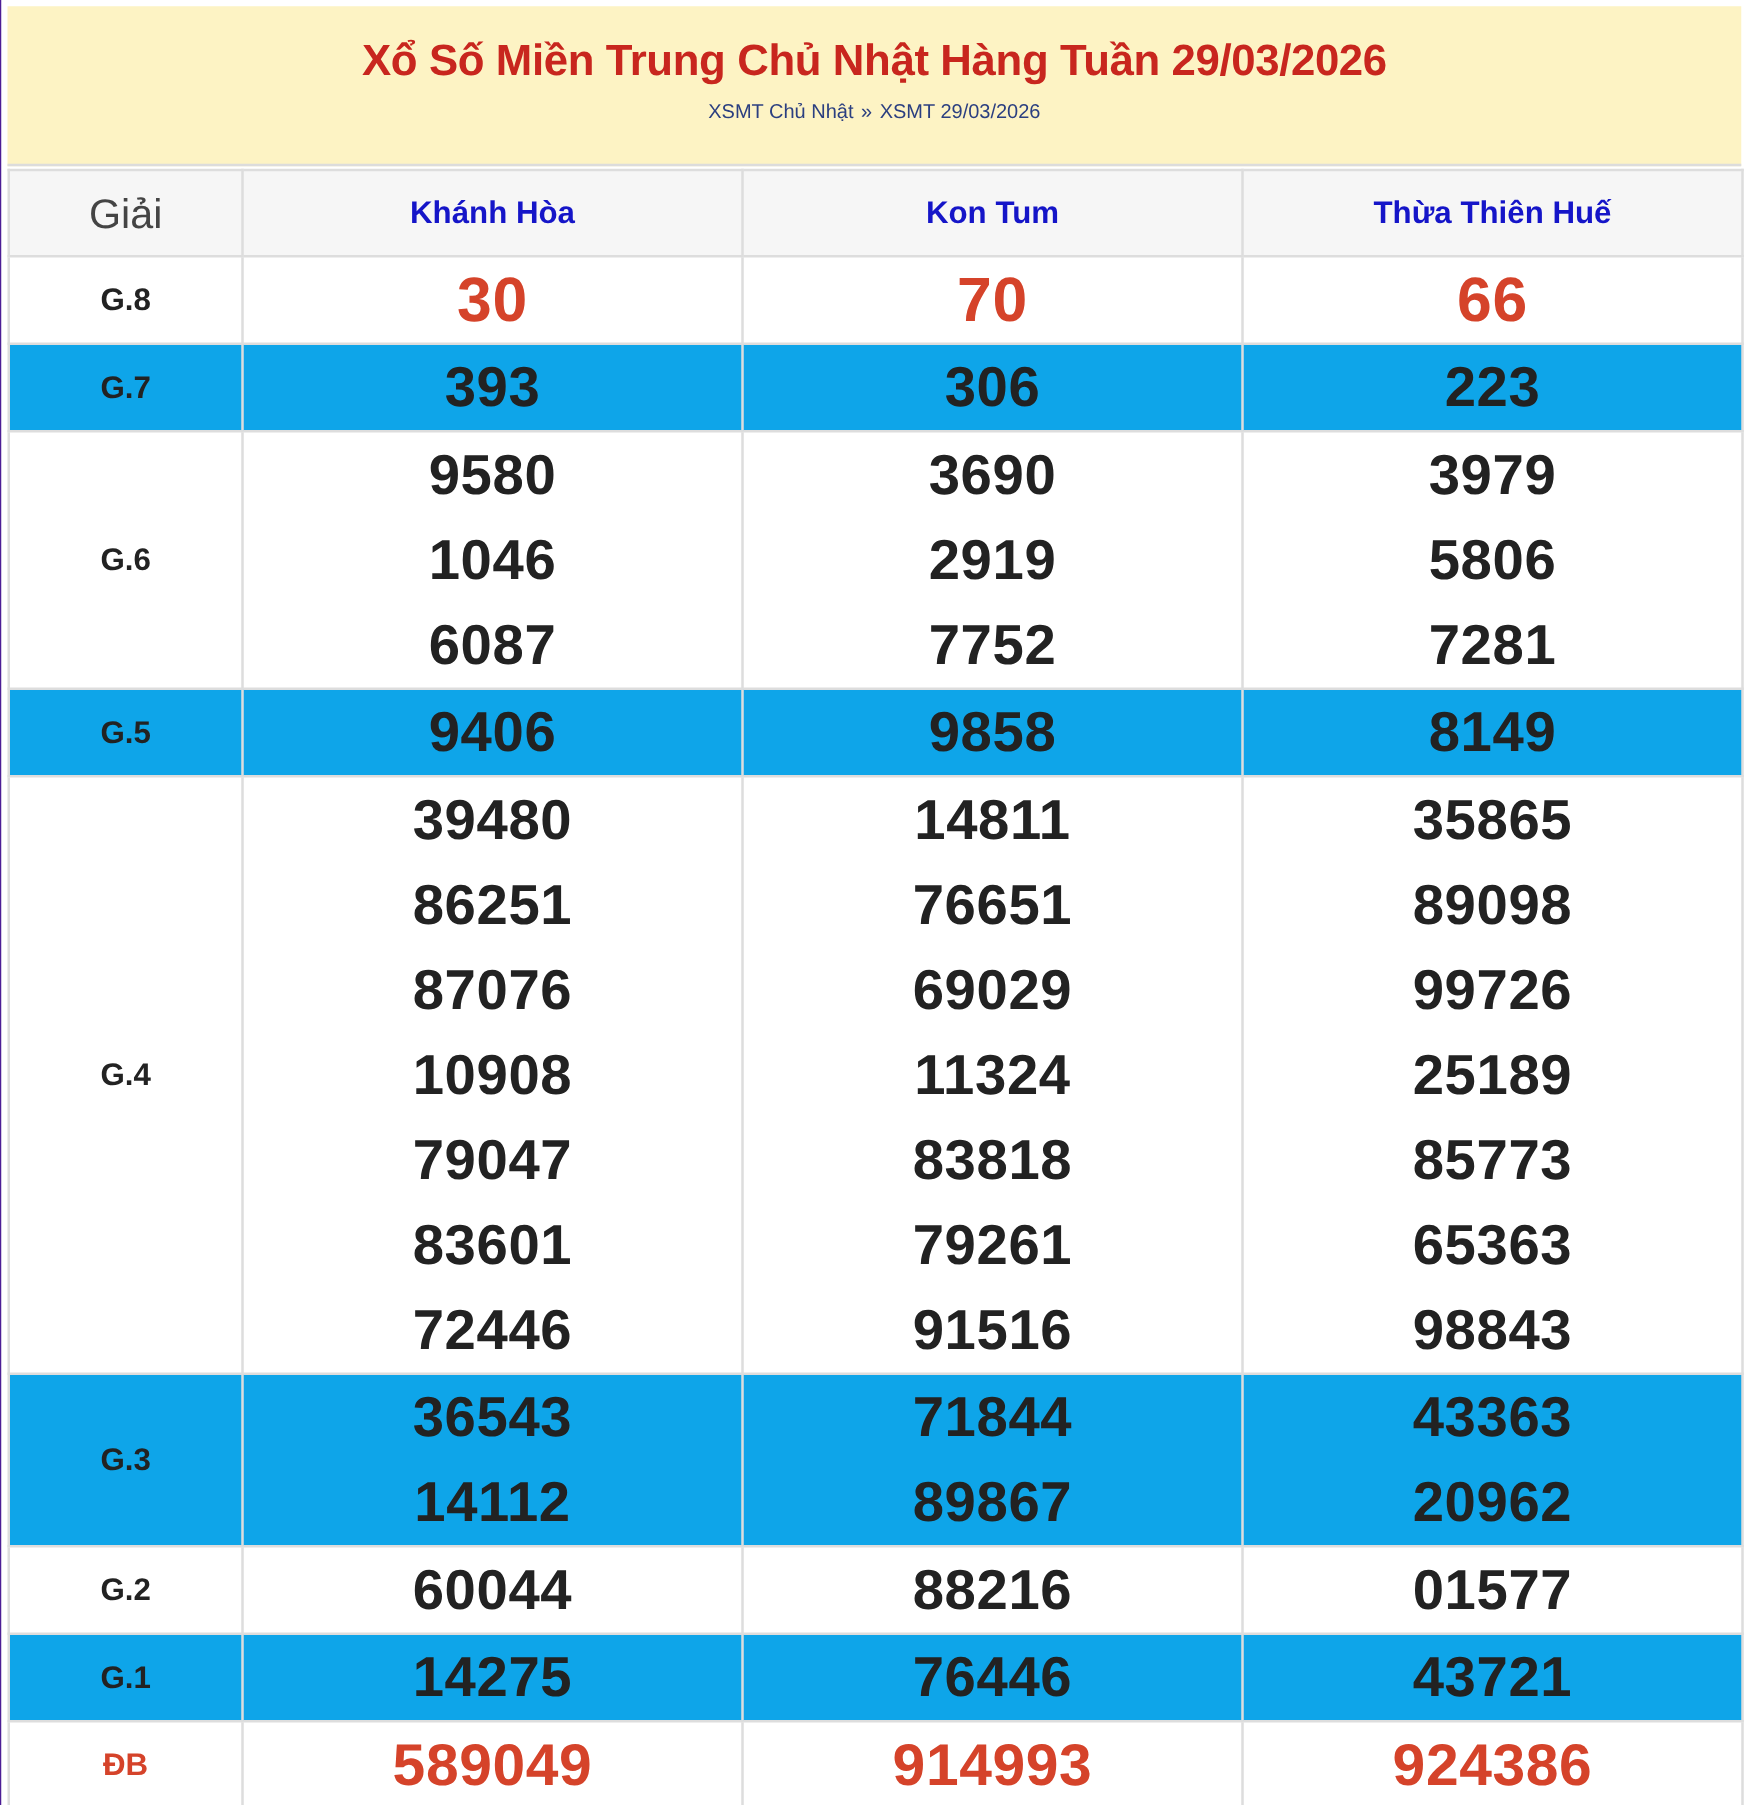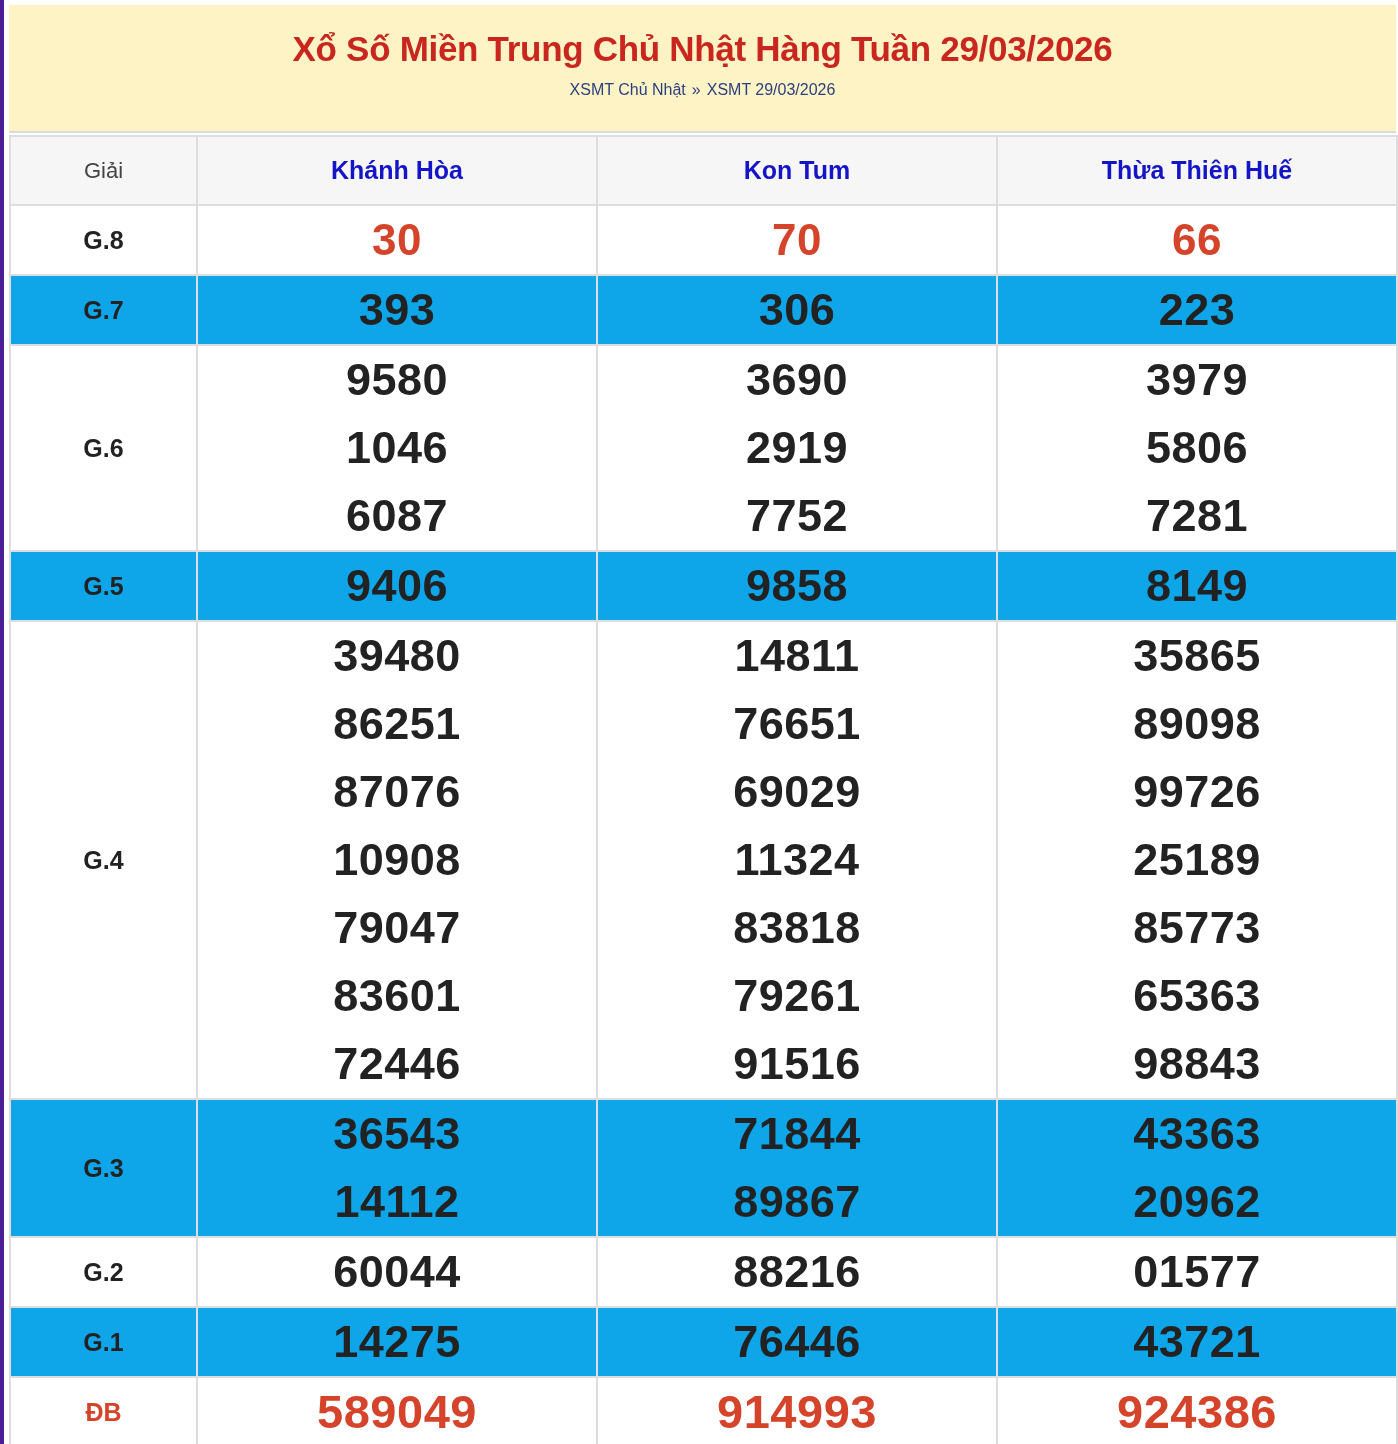--- a/index.html
+++ b/index.html
@@ -1,20 +1,20 @@
 <!DOCTYPE html>
 <html><head>
   <meta charset="utf-8">
   <style>
     * { box-sizing: border-box; margin: 0; padding: 0; }
     html, body { width: 1398px; height: 1444px; background: #ffffff; overflow: hidden; }
     body { font-family: "Liberation Sans", sans-serif; position: relative; }
     .frame {
       position: absolute; left: 0; top: 0; width: 1398px; height: 1444px;
-      border-left: 4px solid #4c1d95; background: #fff;
+      border-left: 1px solid #4c1d95; background: #fff;
     }
     .header {
       position: absolute; left: 5px; top: 5px; width: 1387px; height: 128px;
       background: #fdf3c4; text-align: center;
       border-bottom: 2px solid #dcdcdc;
     }
     .header .title {
       display: block; padding-top: 24px;
       font-size: 35px; font-weight: bold; color: #c8261e;
       letter-spacing: -0.3px;
@@ -29,30 +29,30 @@
       border-collapse: collapse; table-layout: fixed;
     }
     col.c0 { width: 187px; }
     col.c1 { width: 400px; }
     col.c2 { width: 400px; }
     col.c3 { width: 400px; }
     th, td {
       border: 2px solid #dddddd; text-align: center; vertical-align: middle;
     }
     th { height: 69px; background: #f6f6f6; font-weight: bold; font-size: 25px; color: #1515c8; }
-    th.giai-head { font-weight: normal; color: #444; font-size: 22px; }
+    th.giai-head { font-weight: normal; color: #444; font-size: 33px; }
     td.label { font-size: 25px; color: #222; font-weight: bold; }
     td.label.db { color: #d5432a; }
     tr.alt td { background: #0ea5e9; }
     tr.white td { background: #ffffff; }
     .num {
       display: block; font-weight: bold; font-size: 45px; color: #222;
       height: 68px; line-height: 68px; letter-spacing: 0.5px;
     }
-    .num.red { color: #d5432a; font-size: 44px; }
+    .num.red { color: #d5432a; font-size: 50px; }
     .num.big { font-size: 47px; }
   </style>
 </head>
 <body>
 
 <div class="frame">
   <div class="header">
     <h1 class="title">Xổ Số Miền Trung Chủ Nhật Hàng Tuần 29/03/2026</h1>
     <div class="crumbs">
       <a href="#">XSMT Chủ Nhật</a><span class="sep">»</span><a href="#">XSMT 29/03/2026</a>

